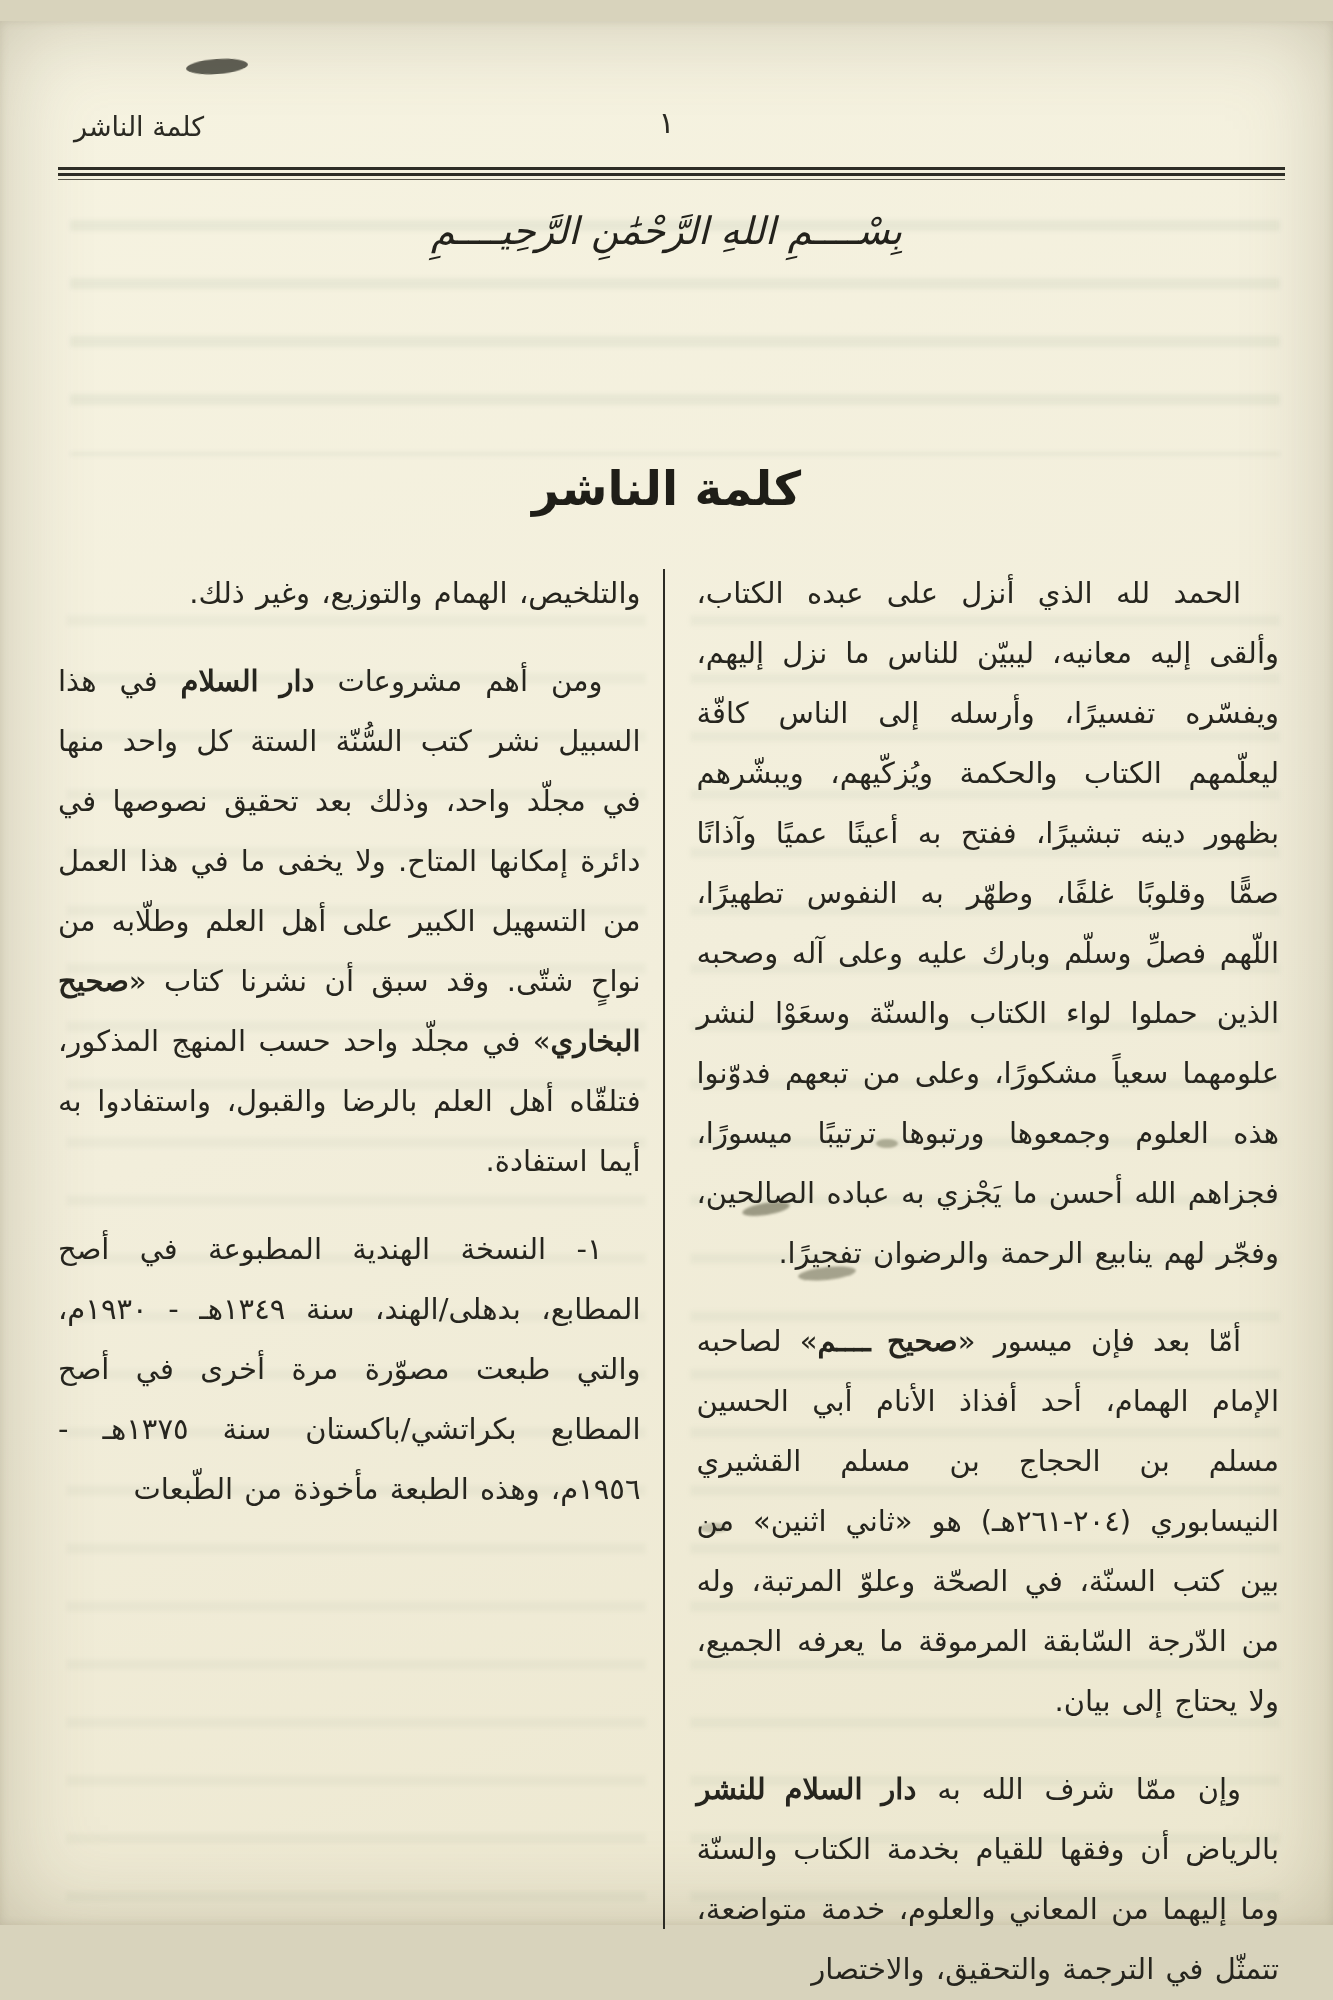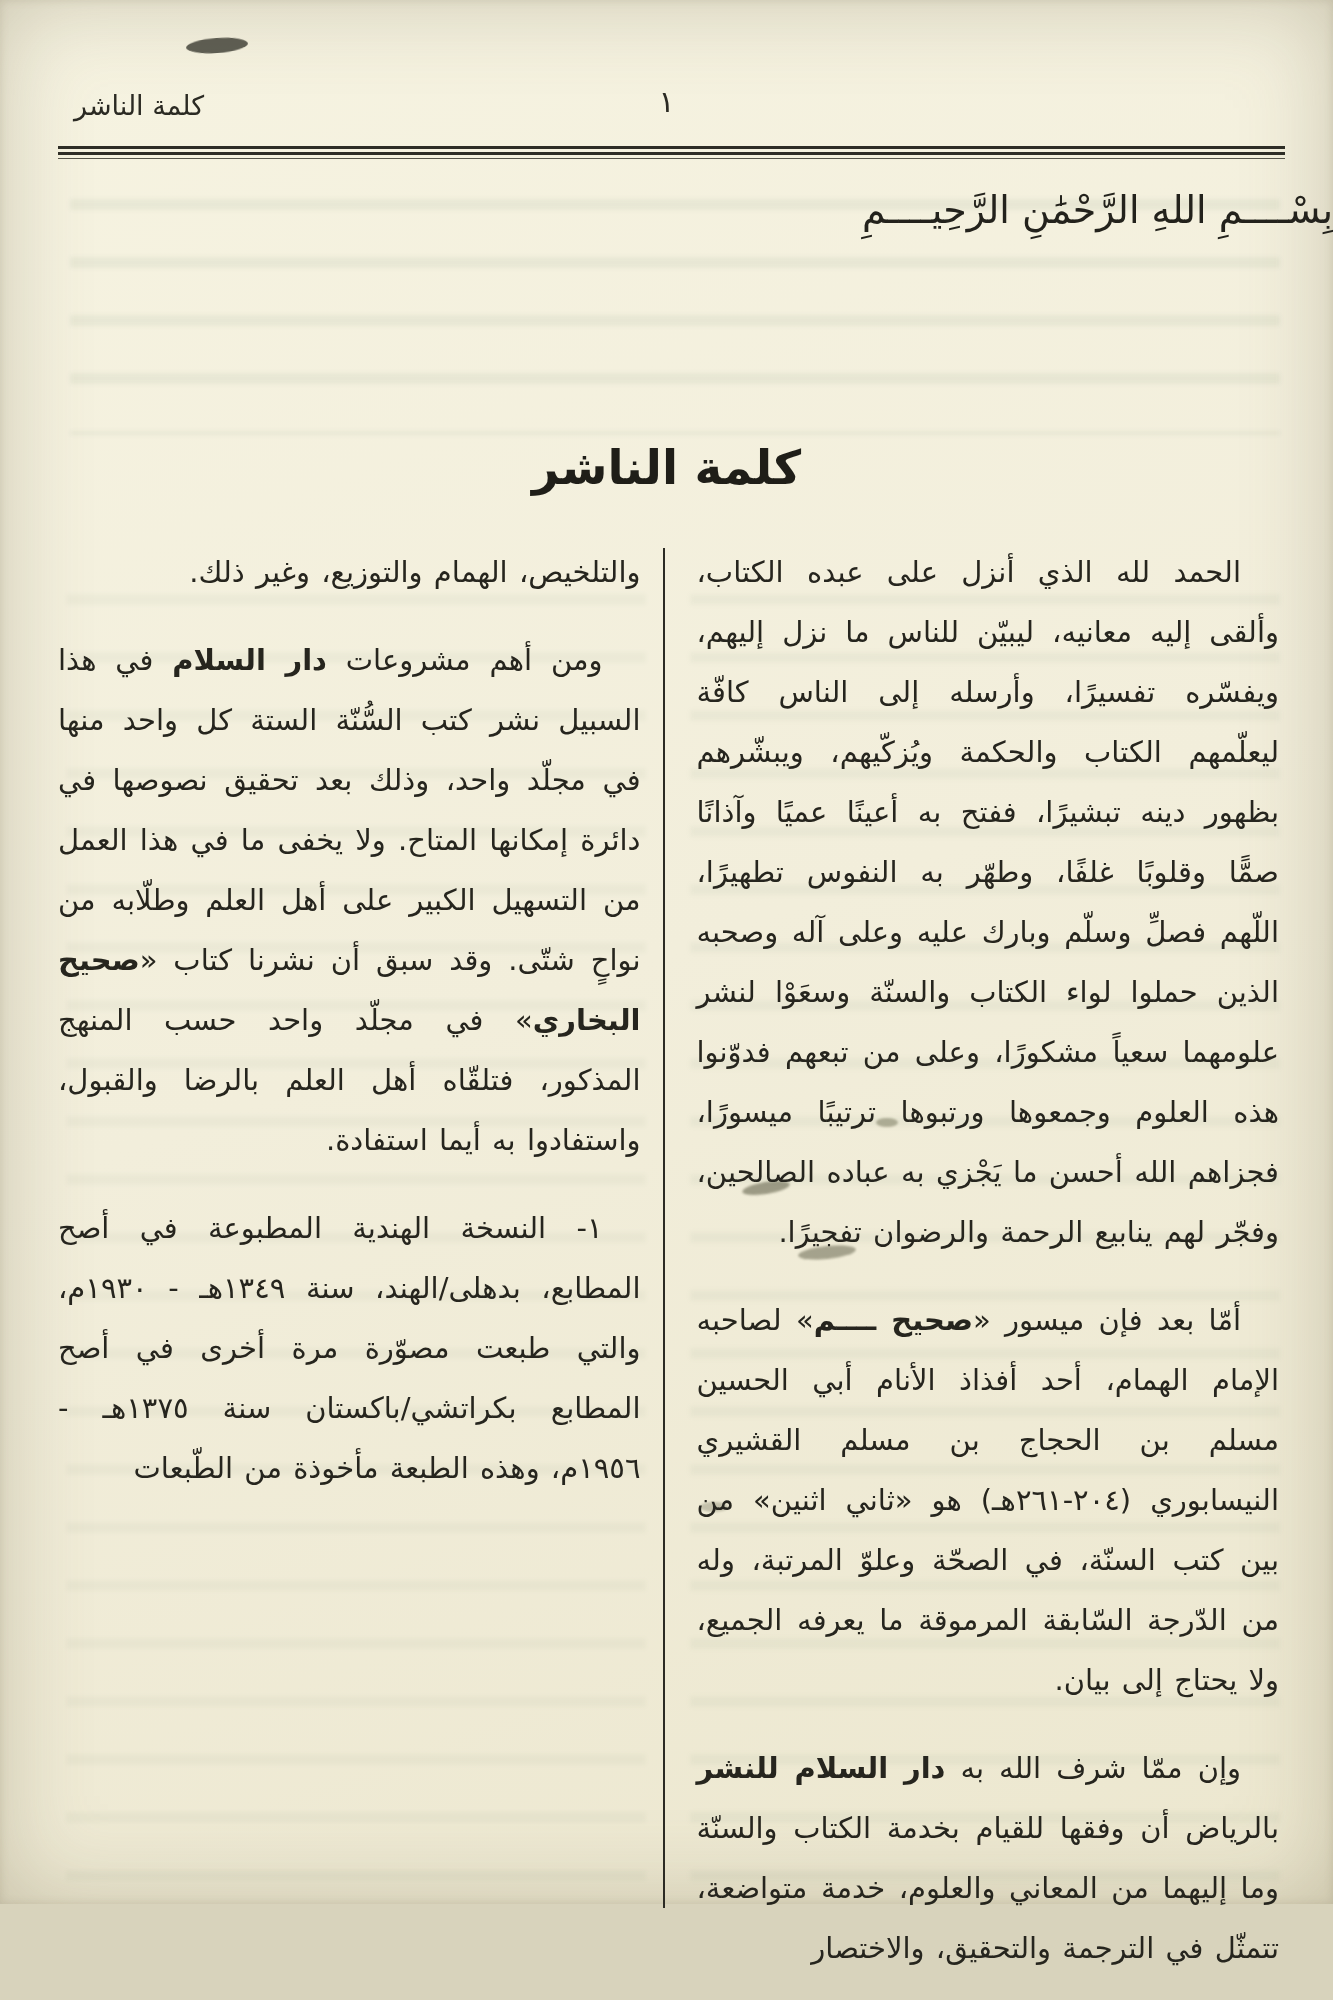--- a/index.html
+++ b/index.html
@@ -6,20 +6,21 @@
   body{
     width:1333px;height:2000px;overflow:hidden;
     background:#d8d3bc;
     font-family:"DejaVu Sans",sans-serif;
   }
   .page{
     position:relative;width:1333px;height:1904px;
     background:linear-gradient(160deg,#f6f3e1 0%,#f2eedb 50%,#ece7cf 100%);
     box-shadow:inset 0 0 90px rgba(110,100,70,.30), inset 0 0 10px rgba(110,100,70,.18);
     color:#26251e;
+    margin-top:21px;
   }
   
   .ghost{position:absolute;pointer-events:none;filter:blur(2.2px);opacity:.8;}
   .ghost-stripes{
     background:repeating-linear-gradient(180deg,
       transparent 0 34px,
       rgba(128,152,122,.13) 34px 45px,
       transparent 45px 58px);
   }
   .ghost1{left:70px;top:165px;width:1210px;height:270px;}
@@ -42,23 +43,24 @@
     font-size:30px;color:#2b2a23;
   }
   .head-rule{
     position:absolute;top:146px;left:58px;right:48px;height:15px;
     background:linear-gradient(#2e2d26 0 3px,transparent 3px 6px,
                #2e2d26 6px 9px,transparent 9px 12px,
                #56554a 12px 13px,transparent 13px);
   }
   
   .basmala{
-    position:absolute;top:188px;left:0;right:0;text-align:right;
+    position:absolute;top:188px;left:0;right:0;text-align:center;
     direction:rtl;font-size:38px;color:#23221c;
     letter-spacing:.5px;
+    font-style:italic;
   }
   
   .section-title{
     position:absolute;top:440px;left:0;right:0;text-align:center;
     direction:rtl;font-weight:bold;font-size:47px;color:#1f1e18;
   }
   
   .columns{
     position:absolute;top:542px;left:58px;right:54px;bottom:50px;
     display:flex;flex-direction:row;gap:56px;direction:rtl;
@@ -68,21 +70,21 @@
     position:absolute;left:663px;top:548px;width:2px;height:1360px;
     background:#2c2b24;
   }
   .col p.para{
     margin:0 0 28px 0;
     font-size:29px;line-height:60px;
     text-align:justify;color:#26251e;
     text-indent:38px;word-spacing:2px;
   }
   .col p.para.noindent{text-indent:0;}
-  .col .b{font-weight:bold;}
+  .col .b{font-weight:bold;font-family:Liberation Serif, serif;}
 </style>
 </head>
 <body>
 
 <div class="page">
 
   <div class="ghost ghost-stripes ghost1"></div>
   <div class="ghost ghost-stripes ghost2"></div>
   <div class="ghost ghost-stripes ghost3"></div>
 

